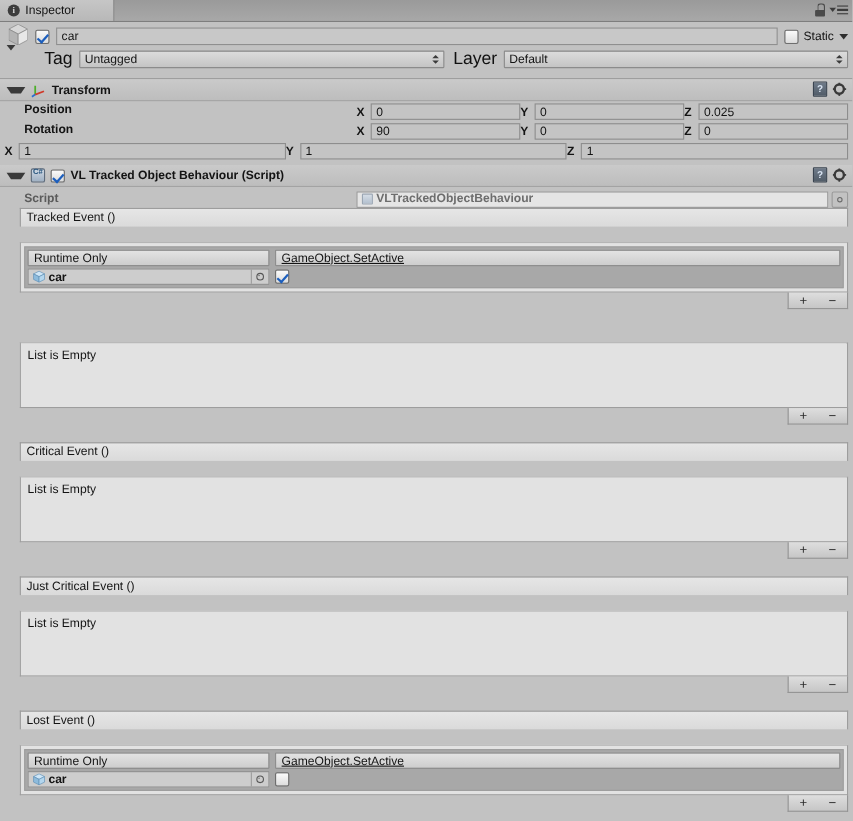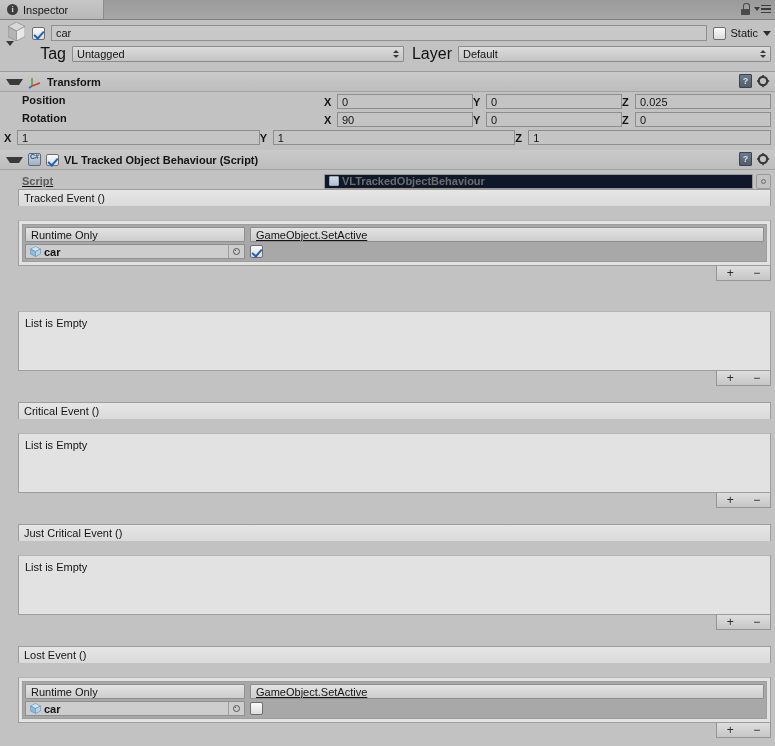--- a/index.html
+++ b/index.html
@@ -152,21 +152,21 @@
   .field{
     flex:1;height:15px;box-sizing:border-box;
     background:#c4c4c4;border:1px solid #8d8d8d;
     display:flex;align-items:center;padding-left:4px;font-size:11px;
   }
 
   .scriptrow{display:flex;align-items:center;height:16px;padding-left:18px;}
   .scriptrow .nm{width:302px;color:#5b5b5b;font-weight:bold;font-size:11px;}
   .objfield{
     flex:1;height:15px;box-sizing:border-box;
-    background:#0f172a;border:1px solid #969696;
+    background:#e5e5e5;border:1px solid #969696;
     display:flex;align-items:center;gap:3px;padding-left:4px;
     color:#6d6d6d;font-weight:bold;font-size:11px;
   }
   .miniscript{
     width:10px;height:10px;box-sizing:border-box;flex:0 0 10px;
     border:1px solid #9aa6b4;border-radius:1px;
     background:linear-gradient(to bottom,#d5dde6,#b3c0cf);
   }
   .dot-btn{
     width:13px;height:13px;margin-left:3px;flex:0 0 13px;
@@ -411,21 +411,21 @@
         <circle cx="6" cy="6" r="1.4" fill="#c6c6c6"></circle>
         <rect x="5.2" y="0" width="1.6" height="2.2" fill="#3a3a3a"></rect>
         <rect x="5.2" y="10" width="1.6" height="2.2" fill="#3a3a3a"></rect>
         <rect x="0" y="5.2" width="2.2" height="1.6" fill="#3a3a3a"></rect>
         <rect x="10" y="5.2" width="2.2" height="1.6" fill="#3a3a3a"></rect>
       </svg>
     </span>
   </span>
 </div>
 
-<div class="comp-body" style="padding:3px 4px 0 4px;text-decoration:underline;">
+<div class="comp-body" style="padding:3px 4px 0 4px;">
   <div class="scriptrow">
     <span class="nm">Script</span>
     <span class="objfield">
       <span class="miniscript"></span>
       <span>VLTrackedObjectBehaviour</span>
     </span>
     <span class="dot-btn"></span>
   </div>
 </div>
 

